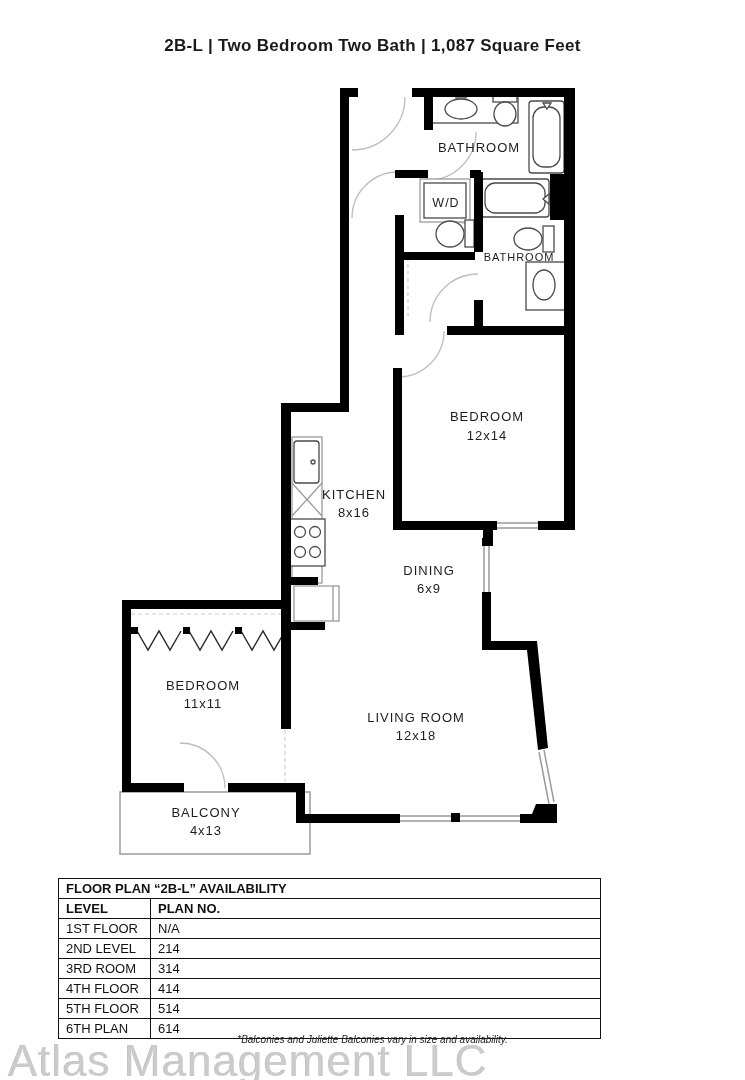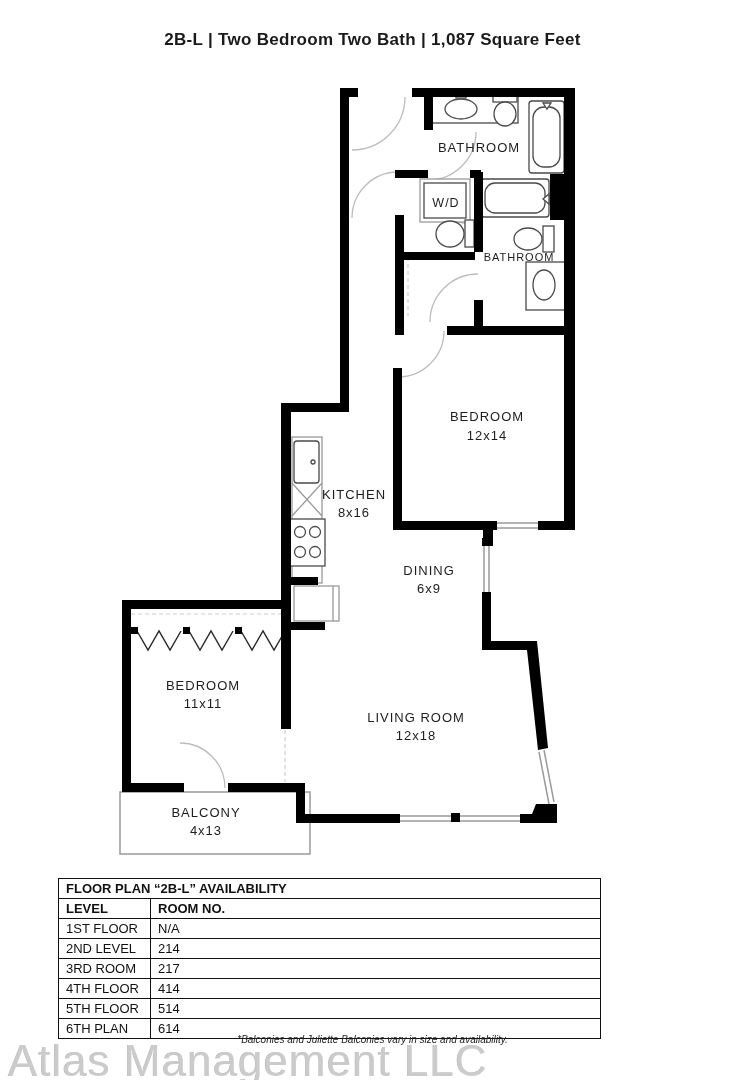--- a/index.html
+++ b/index.html
@@ -1,18 +1,18 @@
 <!DOCTYPE html>
 <html><head>
 <meta charset="utf-8">
 <style>
   html,body{margin:0;padding:0;background:#fff;}
   .page{position:relative;width:745px;height:1080px;background:#fff;overflow:hidden;
         font-family:"Liberation Sans",sans-serif;}
-  .plan-title{position:absolute;top:30px;left:0;width:745px;text-align:center;
+  .plan-title{position:absolute;top:36px;left:0;width:745px;text-align:center;
         font-size:17px;font-weight:bold;color:#1a1a1a;letter-spacing:.3px;}
   .plan-svg{position:absolute;top:60px;left:0;}
 
   .avail{position:absolute;left:58px;top:878px;width:543px;border-collapse:collapse;}
   .avail td{border:1.6px solid #111;font-size:13px;color:#111;padding:0 0 0 7px;
         height:19px;line-height:19px;white-space:nowrap;}
   .avail .hdr td{font-weight:bold;}
   .avail td.lvl{width:84px;}
 
   .note{position:absolute;top:1034px;left:0;width:745px;text-align:center;
@@ -175,33 +175,33 @@
     </g>
   </svg>
 
   <table class="avail">
     <tbody>
       <tr class="hdr">
         <td colspan="2">FLOOR PLAN “2B-L” AVAILABILITY</td>
       </tr>
       <tr class="hdr">
         <td class="lvl">LEVEL</td>
-        <td>ROOM NO.</td>
+        <td>PLAN NO.</td>
       </tr>
       <tr>
         <td class="lvl">1ST FLOOR</td>
         <td>N/A</td>
       </tr>
       <tr>
         <td class="lvl">2ND LEVEL</td>
         <td>214</td>
       </tr>
       <tr>
         <td class="lvl">3RD ROOM</td>
-        <td>217</td>
+        <td>314</td>
       </tr>
       <tr>
         <td class="lvl">4TH FLOOR</td>
         <td>414</td>
       </tr>
       <tr>
         <td class="lvl">5TH FLOOR</td>
         <td>514</td>
       </tr>
       <tr>

